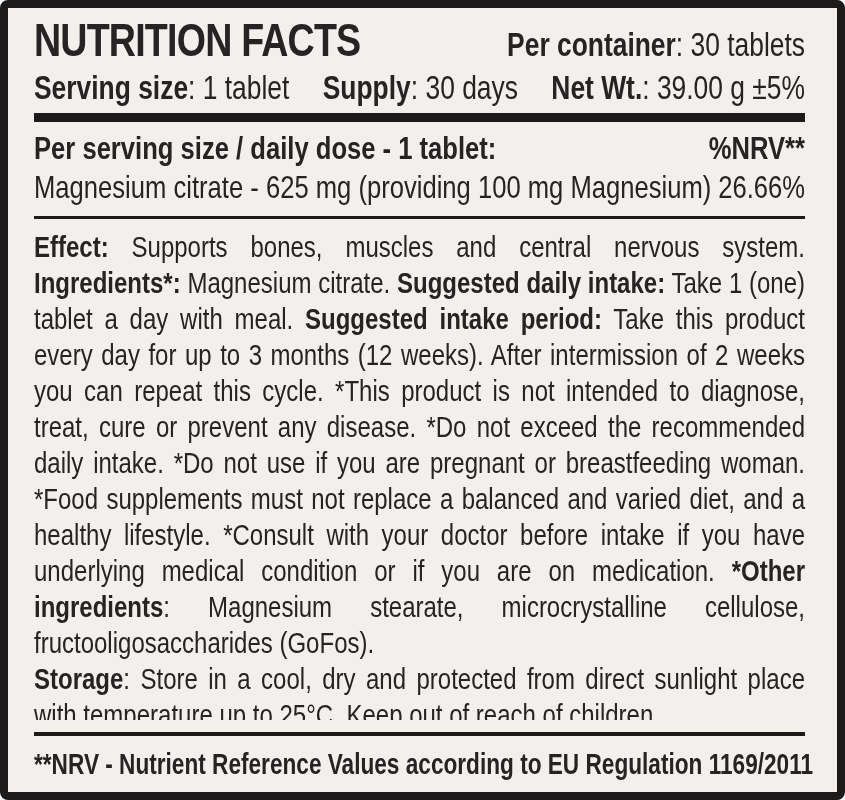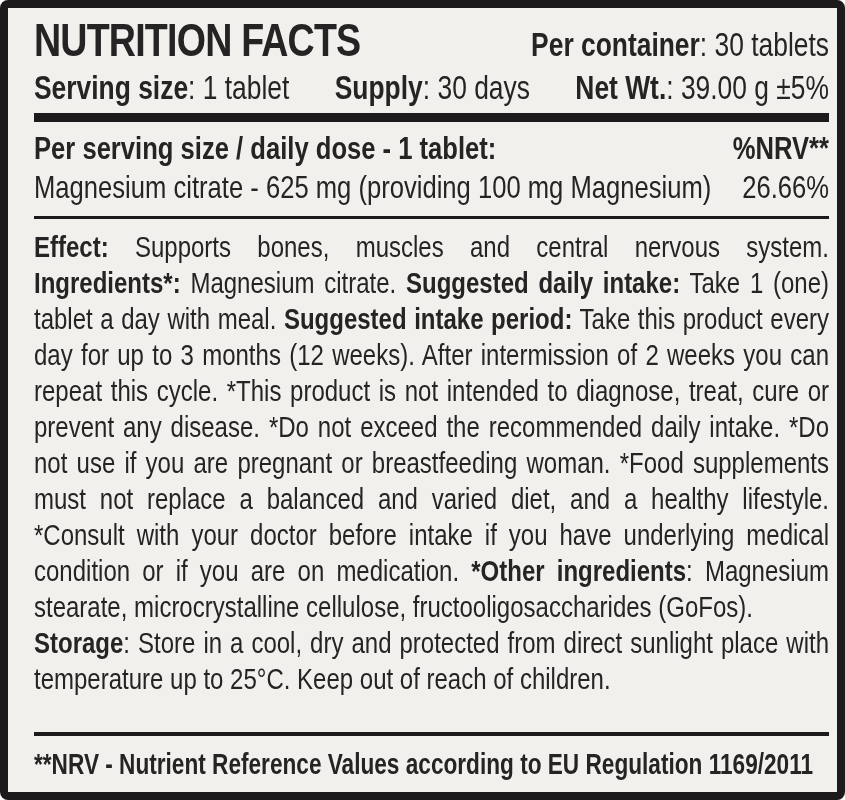--- a/index.html
+++ b/index.html
@@ -10,21 +10,21 @@
     background: #ffffff;
     font-family: "Liberation Sans", sans-serif;
   }
   .label {
     box-sizing: border-box;
     width: 845px;
     height: 800px;
     background: #f2f0ed;
     border: 8px solid #1d1a1b;
     border-radius: 8px;
-    padding: 8px 8px 10px 26px;
+    padding: 8px 32px 10px 26px;
     color: #272324;
     display: flex;
     flex-direction: column;
     overflow: hidden;
   }
   
   .cond {
     transform: scaleX(0.80);
     transform-origin: 0 0;
     width: 125%;

